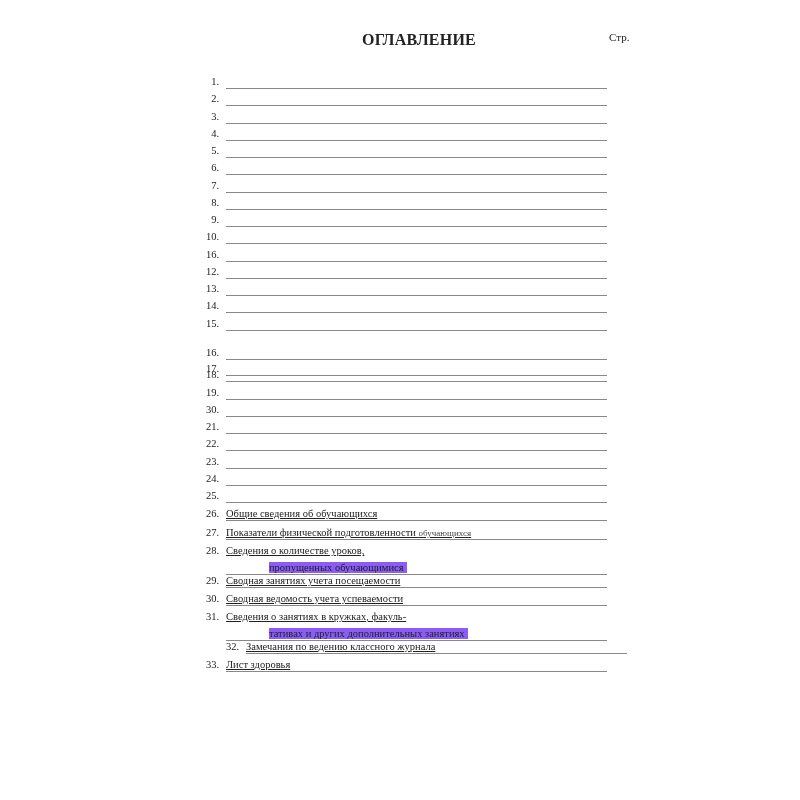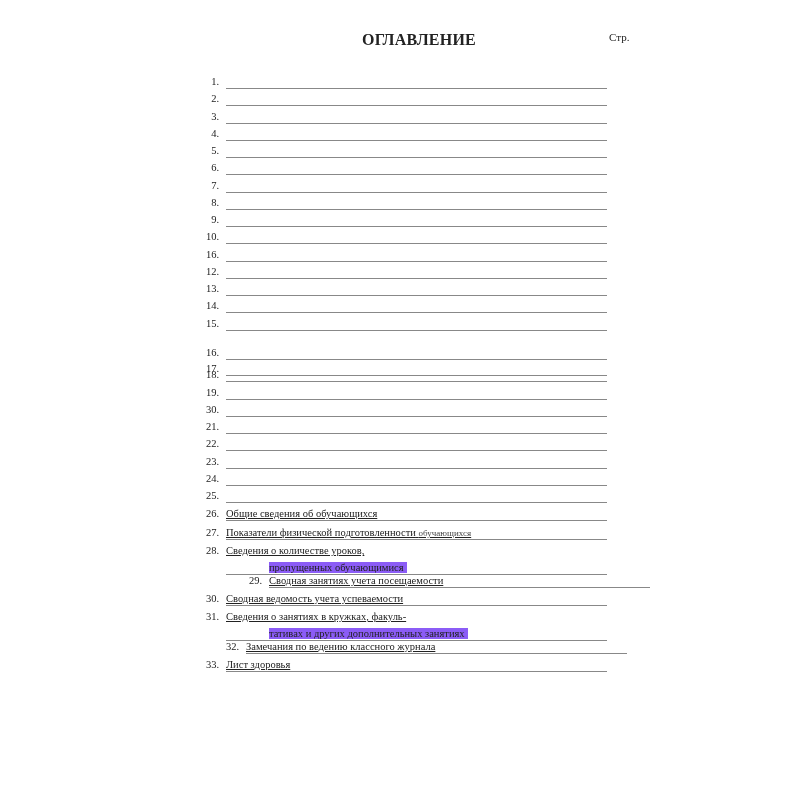--- a/index.html
+++ b/index.html
@@ -130,21 +130,21 @@
       <span class="num">27.</span>
       <div class="line"></div>
       <span class="label"><span>Показатели физической подготовленности</span> <span class="small">обучающихся</span></span>
     </div>
     <div class="row" style="top: 545px; height: 34px;">
       <span class="num">28.</span>
       <div class="line2"></div>
       <span class="label">Сведения о количестве уроков,</span>
       <span class="label2">пропущенных обучающимися</span>
     </div>
-    <div class="row" style="top: 575px; margin-left: 43px;">
+    <div class="row" style="top: 575px;">
       <span class="num">29.</span>
       <div class="line"></div>
       <span class="label"><span>Сводная занятиях учета посещаемости</span></span>
     </div>
     <div class="row" style="top: 593px;">
       <span class="num">30.</span>
       <div class="line"></div>
       <span class="label"><span>Сводная ведомость учета успеваемости</span></span>
     </div>
     <div class="row" style="top: 611px; height: 34px;">

